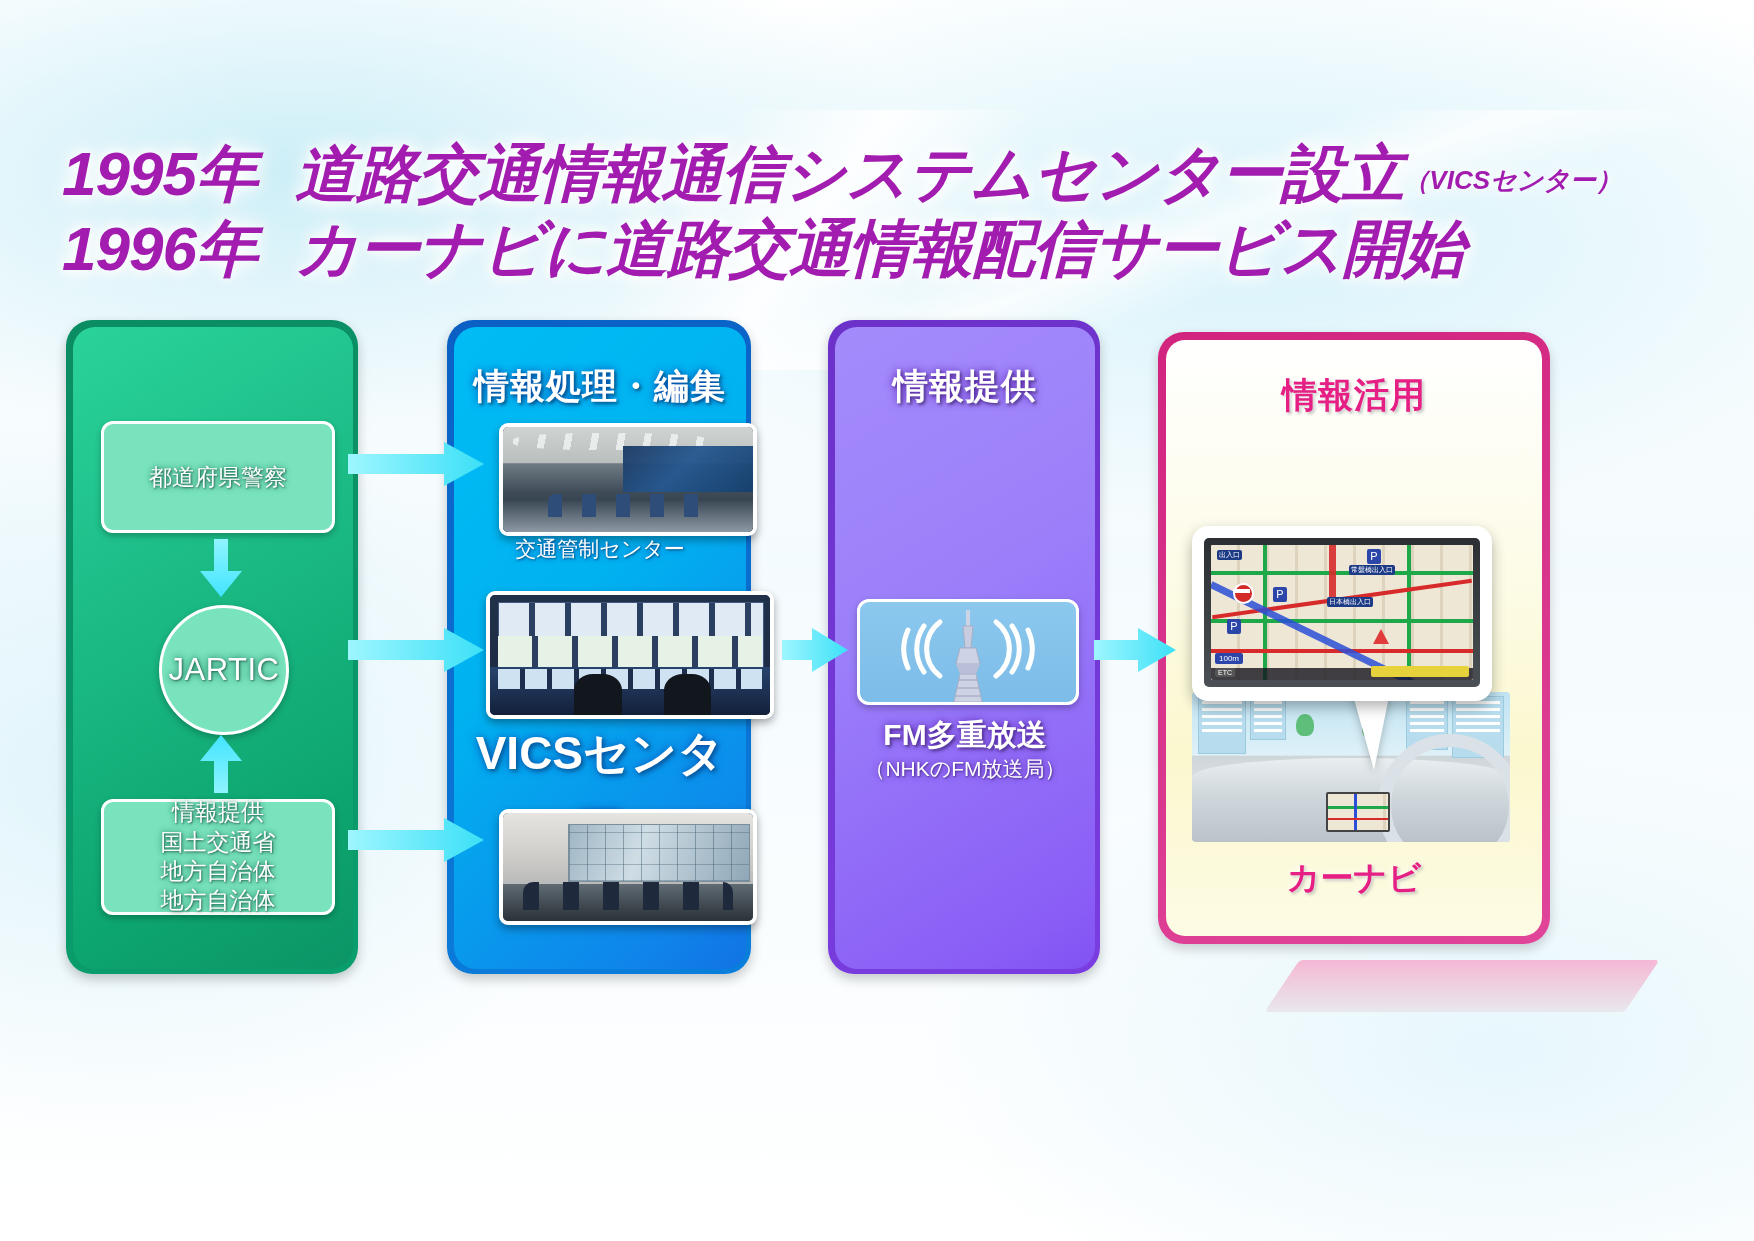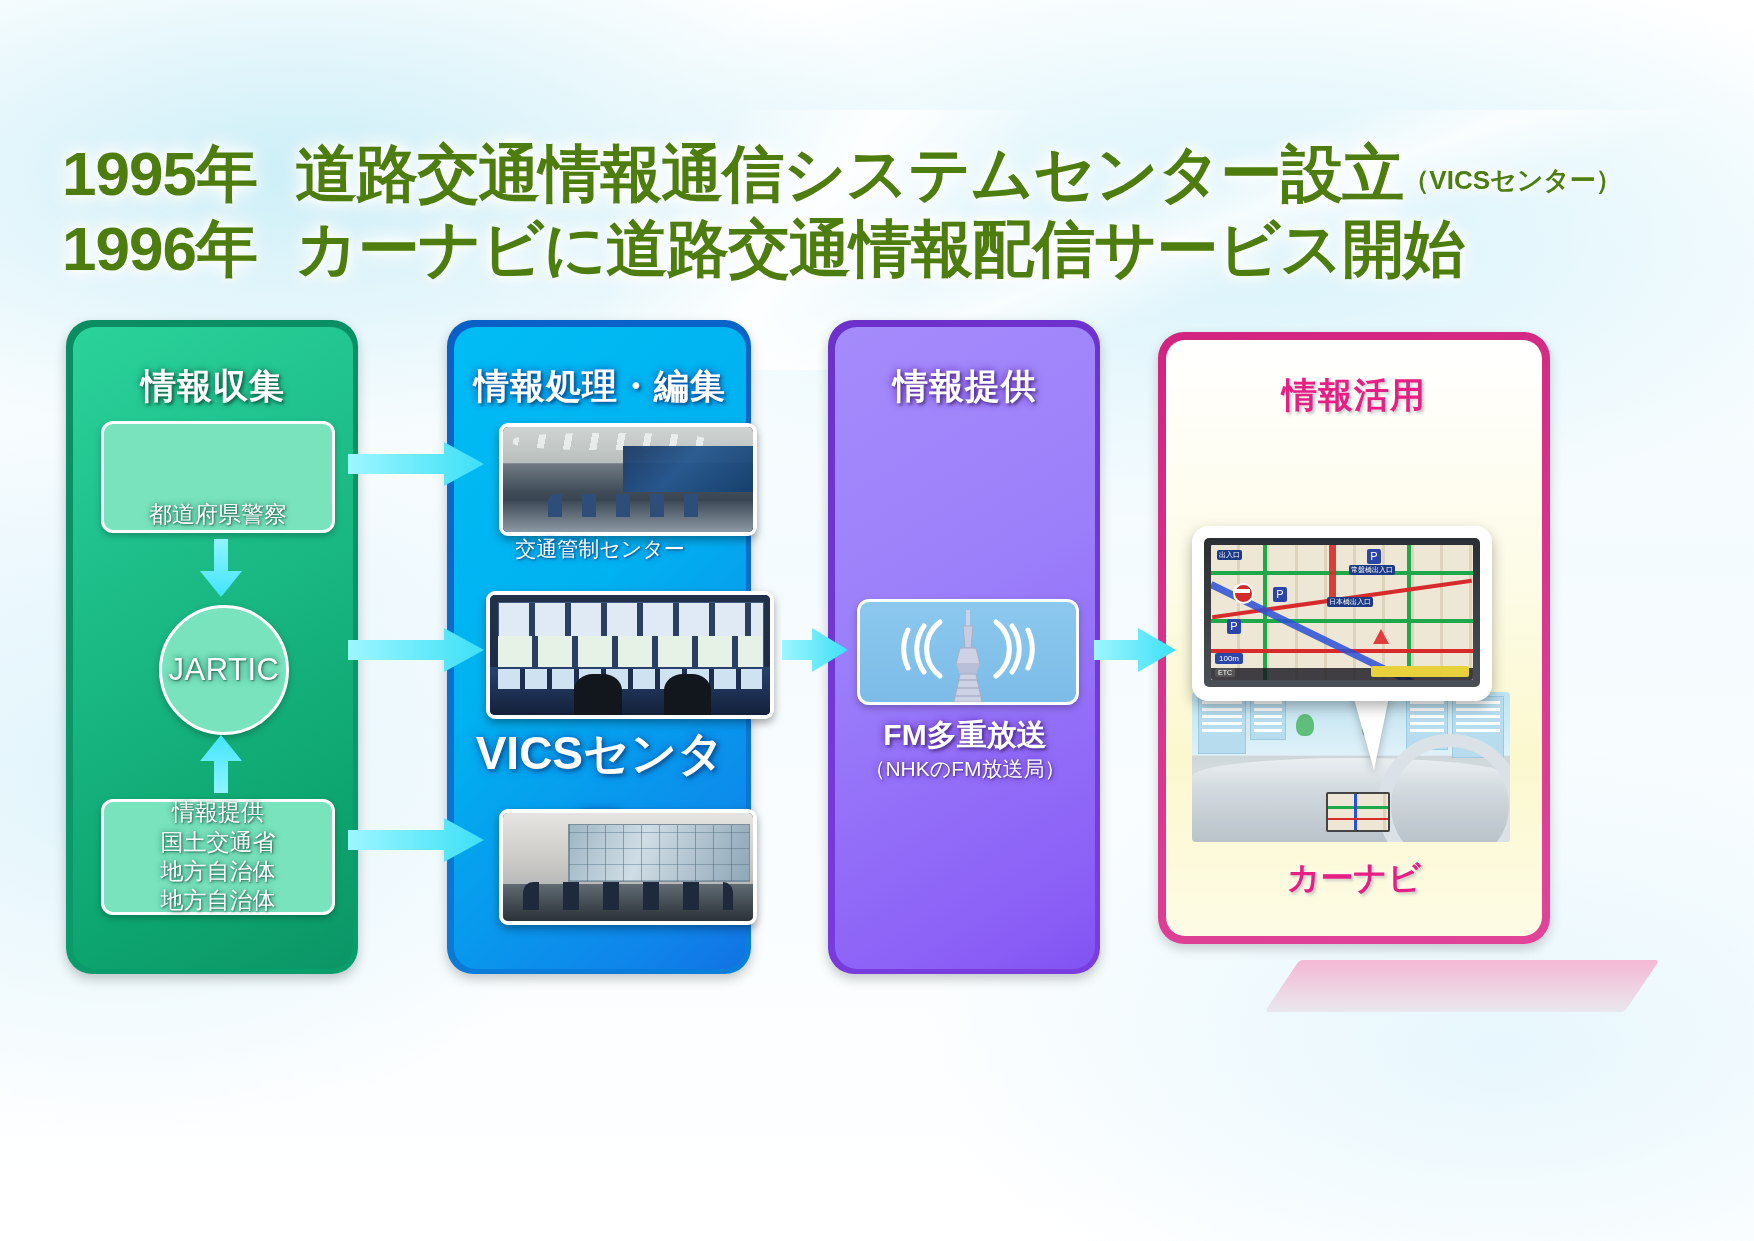--- a/index.html
+++ b/index.html
@@ -21,23 +21,24 @@
   }
   #bg-wash::before{
     content:"";position:absolute;left:0;top:110px;width:1754px;height:260px;
     background:linear-gradient(125deg, rgba(255,255,255,0) 38%, rgba(255,255,255,.9) 46%, rgba(255,255,255,0) 54%),
                linear-gradient(160deg, rgba(255,255,255,0) 55%, rgba(255,255,255,.75) 62%, rgba(255,255,255,0) 70%);
   }
 
   
   #headline{position:absolute;left:62px;top:142px;width:1650px;}
   .hl-line{
-    font-weight:bold;color:#4d7c0f;letter-spacing:-1px;white-space:nowrap;
+    font-weight:bold;color:#a21caf;letter-spacing:-1px;white-space:nowrap;
     text-shadow:0 0 10px #fff, 0 0 18px #fff, 0 0 24px #fff;
     line-height:1.02;
+    font-style:italic;
   }
   #hl1{font-size:62px;}
   #hl2{font-size:62px;margin-top:12px;}
   .hl-sub{font-size:26px;font-weight:bold;vertical-align:6px;letter-spacing:0;}
 
   
   .col{position:absolute;border-radius:26px;}
   .col-inner{position:absolute;inset:0;border-radius:22px;}
   .col-title{
     position:absolute;left:0;right:0;text-align:center;
@@ -55,21 +56,21 @@
     background:linear-gradient(150deg,#2ad39a 0%,#1fc08b 30%,#0da56f 78%,#0c9566 100%);
   }
   #collect-title{top:36px;color:#ffffff;text-shadow:0 0 7px #0a6b4b,2px 2px 3px rgba(0,0,0,.45);}
   .green-box{
     position:absolute;background:#79e3bd;border:3px solid #ffffff;border-radius:12px;
     box-shadow:0 3px 6px rgba(0,0,0,.25);
     display:flex;align-items:center;justify-content:center;flex-direction:column;
     color:#ffffff;font-size:23px;font-weight:normal;
     text-shadow:0 0 6px #0c6e4e,1px 1px 2px rgba(0,0,0,.5);
   }
-  #box-police{left:28px;top:94px;width:228px;height:106px;justify-content:flex-end;}
+  #box-police{left:28px;top:94px;width:228px;height:106px;}
   #box-roadadmin{left:28px;top:472px;width:228px;height:110px;line-height:1.28;}
   #jartic-circle{
     position:absolute;left:86px;top:278px;width:124px;height:124px;border-radius:50%;
     background:#79e3bd;border:3px solid #ffffff;box-shadow:0 3px 7px rgba(0,0,0,.25);
     display:flex;align-items:center;justify-content:center;
     color:#ffffff;font-size:31px;letter-spacing:.5px;
     text-shadow:0 0 7px #0c6e4e,1px 1px 2px rgba(0,0,0,.5);
   }
   .v-arrow{position:absolute;left:124px;width:48px;height:60px;}
   .v-arrow svg{display:block;}
@@ -246,21 +247,20 @@
     <span style="display:inline-block;width:22px"></span><span>道路交通情報通信システムセンター設立</span><span class="hl-sub">（VICSセンター）</span>
   </div>
   <div class="hl-line" id="hl2">
     <span>1996年</span>
     <span style="display:inline-block;width:22px"></span><span>カーナビに道路交通情報配信サービス開始</span>
   </div>
 </div>
 
 <div class="col" id="col-collect">
   <div class="col-inner">
-    <div class="col-title" id="collect-title">情報収集</div>
 
     <div class="green-box" id="box-police">
       <span>都道府県警察</span>
     </div>
 
     <div class="v-arrow" id="arrow-down-police">
       <svg width="48" height="60" viewBox="0 0 48 60">
         <defs>
             <linearGradient id="gA" x1="0" y1="0" x2="0" y2="1">
           <stop offset="0" stop-color="#8ff4ff"></stop>

